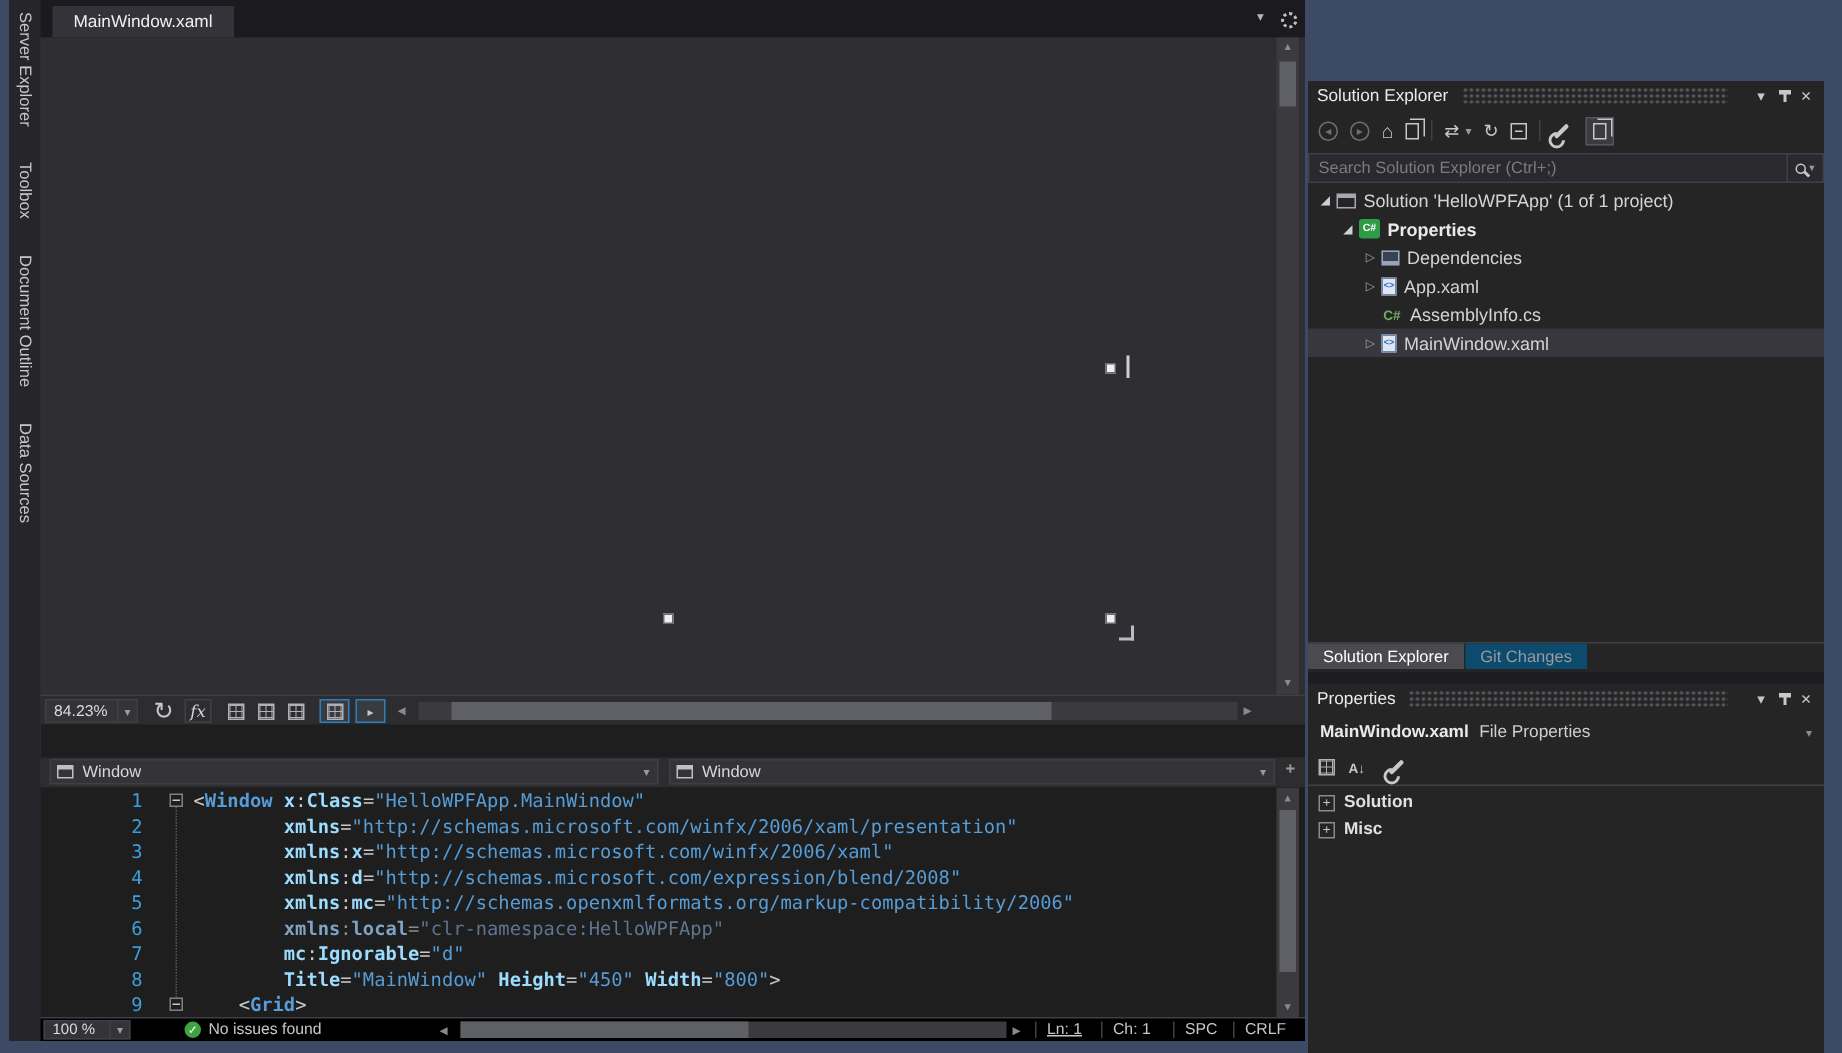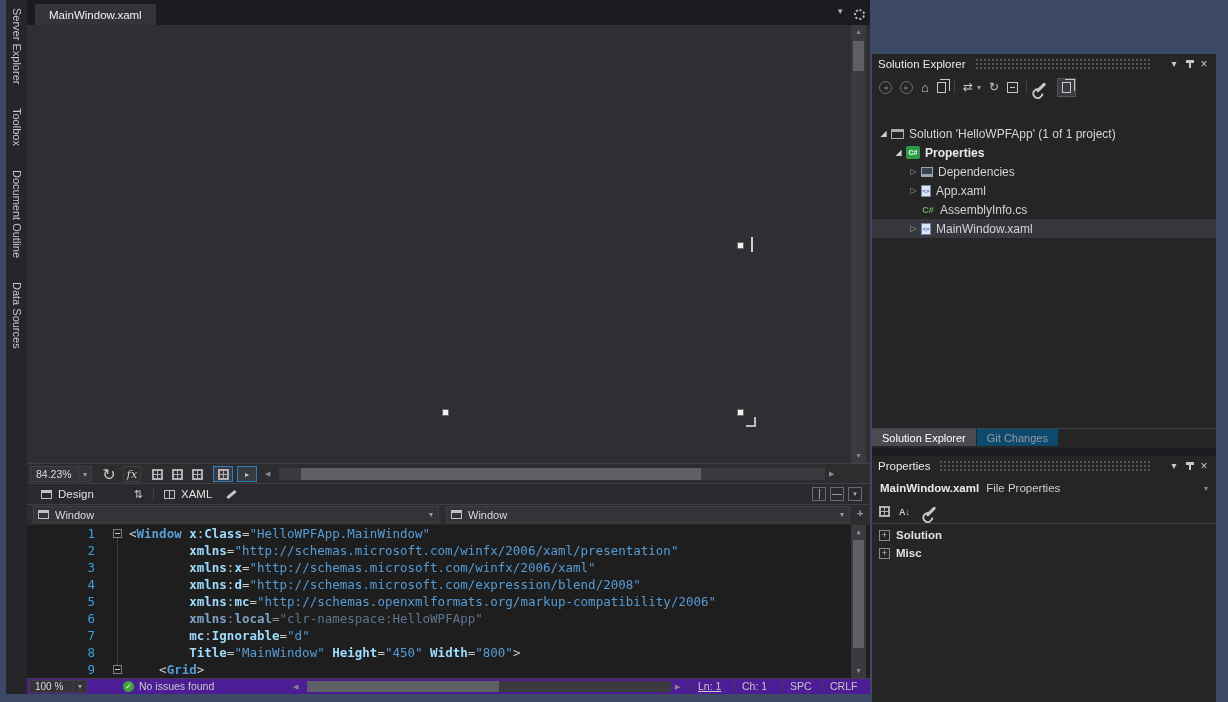--- a/index.html
+++ b/index.html
@@ -74,21 +74,21 @@
   #fold-guide{position:absolute;left:90px;top:13px;height:127px;width:0;border-left:1px dotted #5a5a5a;}
   .tk-t{color:#569cd6;font-weight:bold;}
   .tk-a{color:#9cdcfe;font-weight:bold;}
   .tk-v{color:#569cd6;}
   .tk-p{color:#c8c8c8;}
   .tk-da{color:#7ea3c6;font-weight:bold;}
   .tk-dp{color:#8a8a8a;}
   .tk-dv{color:#5e7590;}
 
   
-  #statusbar{position:absolute;left:0;top:678px;width:100%;height:16px;background:#4c1d95;border-top:1px solid #3f3f46;font-size:10.5px;color:#c8c8c8;}
+  #statusbar{position:absolute;left:0;top:678px;width:100%;height:16px;background:#000000;border-top:1px solid #3f3f46;font-size:10.5px;color:#c8c8c8;}
   .health{position:absolute;left:96px;top:2px;width:11px;height:11px;border-radius:50%;background:#3fa33f;color:#fff;font-size:8px;line-height:11px;text-align:center;}
   .ssep{position:absolute;top:2px;width:1px;height:11px;background:#3f3f46;}
   .slabel{position:absolute;top:1px;}
 
   
   #right{position:absolute;left:872px;top:6px;width:344px;height:688px;background:#252526;margin-top:48px;}
   .tw-header{position:absolute;left:0;width:100%;height:19px;display:flex;align-items:center;padding:0 6px;color:#eaeaea;font-size:11.5px;background:#252526;}
   .dots{flex:1;height:11px;margin:0 9px;background-image:radial-gradient(circle,#55555e 1px,transparent 1.2px);background-size:4px 4px;}
   .hicon{color:#c8c8c8;font-size:10px;margin-left:7px;display:inline-flex;align-items:center;justify-content:center;width:12px;}
   .pin-ic{position:relative;display:inline-block;width:2px;height:8px;background:#c8c8c8;margin-left:9px;}
@@ -201,36 +201,20 @@
     <span class="zicon ztoggle" style="left:210px;">
         <span style="font-size:8px;color:#c8c8c8;">▸</span>
       </span>
     <span class="hscroll-arr" style="left:238px;">◀</span>
     <div class="htrack" style="left:252px;width:546px;">
       <span class="hthumb" style="left:22px;width:400px;"></span>
     </div>
     <span class="hscroll-arr" style="left:802px;">▶</span>
   </div>
 
-  <div id="splitbar">
-    <span class="win-ico" style="margin-left:14px;"></span>
-    <span style="margin-left:6px;">Design</span>
-    <span class="swap-ic" style="margin-left:40px;">⇅</span>
-    <span class="vdiv"></span>
-    <span class="split-ico"></span>
-    <span style="margin-left:6px;">XAML</span>
-    <span class="pencil" style="margin-left:14px;"></span>
-    <span style="margin-left:auto;display:flex;margin-right:8px;">
-      <span class="panebtn v"></span>
-      <span class="panebtn h"></span>
-      <span class="panebtn">
-          <span>▾</span>
-        </span>
-    </span>
-  </div>
 
   <div id="crumbrow">
     <div class="crumb" style="left:6px;width:406px;">
       <span class="win-ico"></span>
       <span>Window</span>
       <span class="crumb-chev">▾</span>
     </div>
     <div class="crumb" style="left:419px;width:404px;">
       <span class="win-ico"></span>
       <span>Window</span>
@@ -308,20 +292,27 @@
       </span>
     <span class="tdiv"></span>
     <span class="tbi">
         <span class="wrench"></span>
       </span>
     <span class="tbtoggle">
         <span class="docs-ic"></span>
       </span>
   </div>
 
+  <div id="se-search">
+    <input type="text" placeholder="Search Solution Explorer (Ctrl+;)" style="">
+    <span id="search-btn">
+      <span class="glass"></span>
+      <span class="chev">▾</span>
+    </span>
+  </div>
 
   <div id="se-tree">
       <div class="tree-row" style="padding-left: 4px;">
         <span class="expander exp-open">◢</span>
         <span class="tree-ic ic-solution"></span>
         <span class="tree-label">Solution 'HelloWPFApp' (1 of 1 project)</span>
       </div>
       <div class="tree-row" style="padding-left: 19px;">
         <span class="expander exp-open">◢</span>
         <span class="tree-ic ic-csproj">C#</span>

